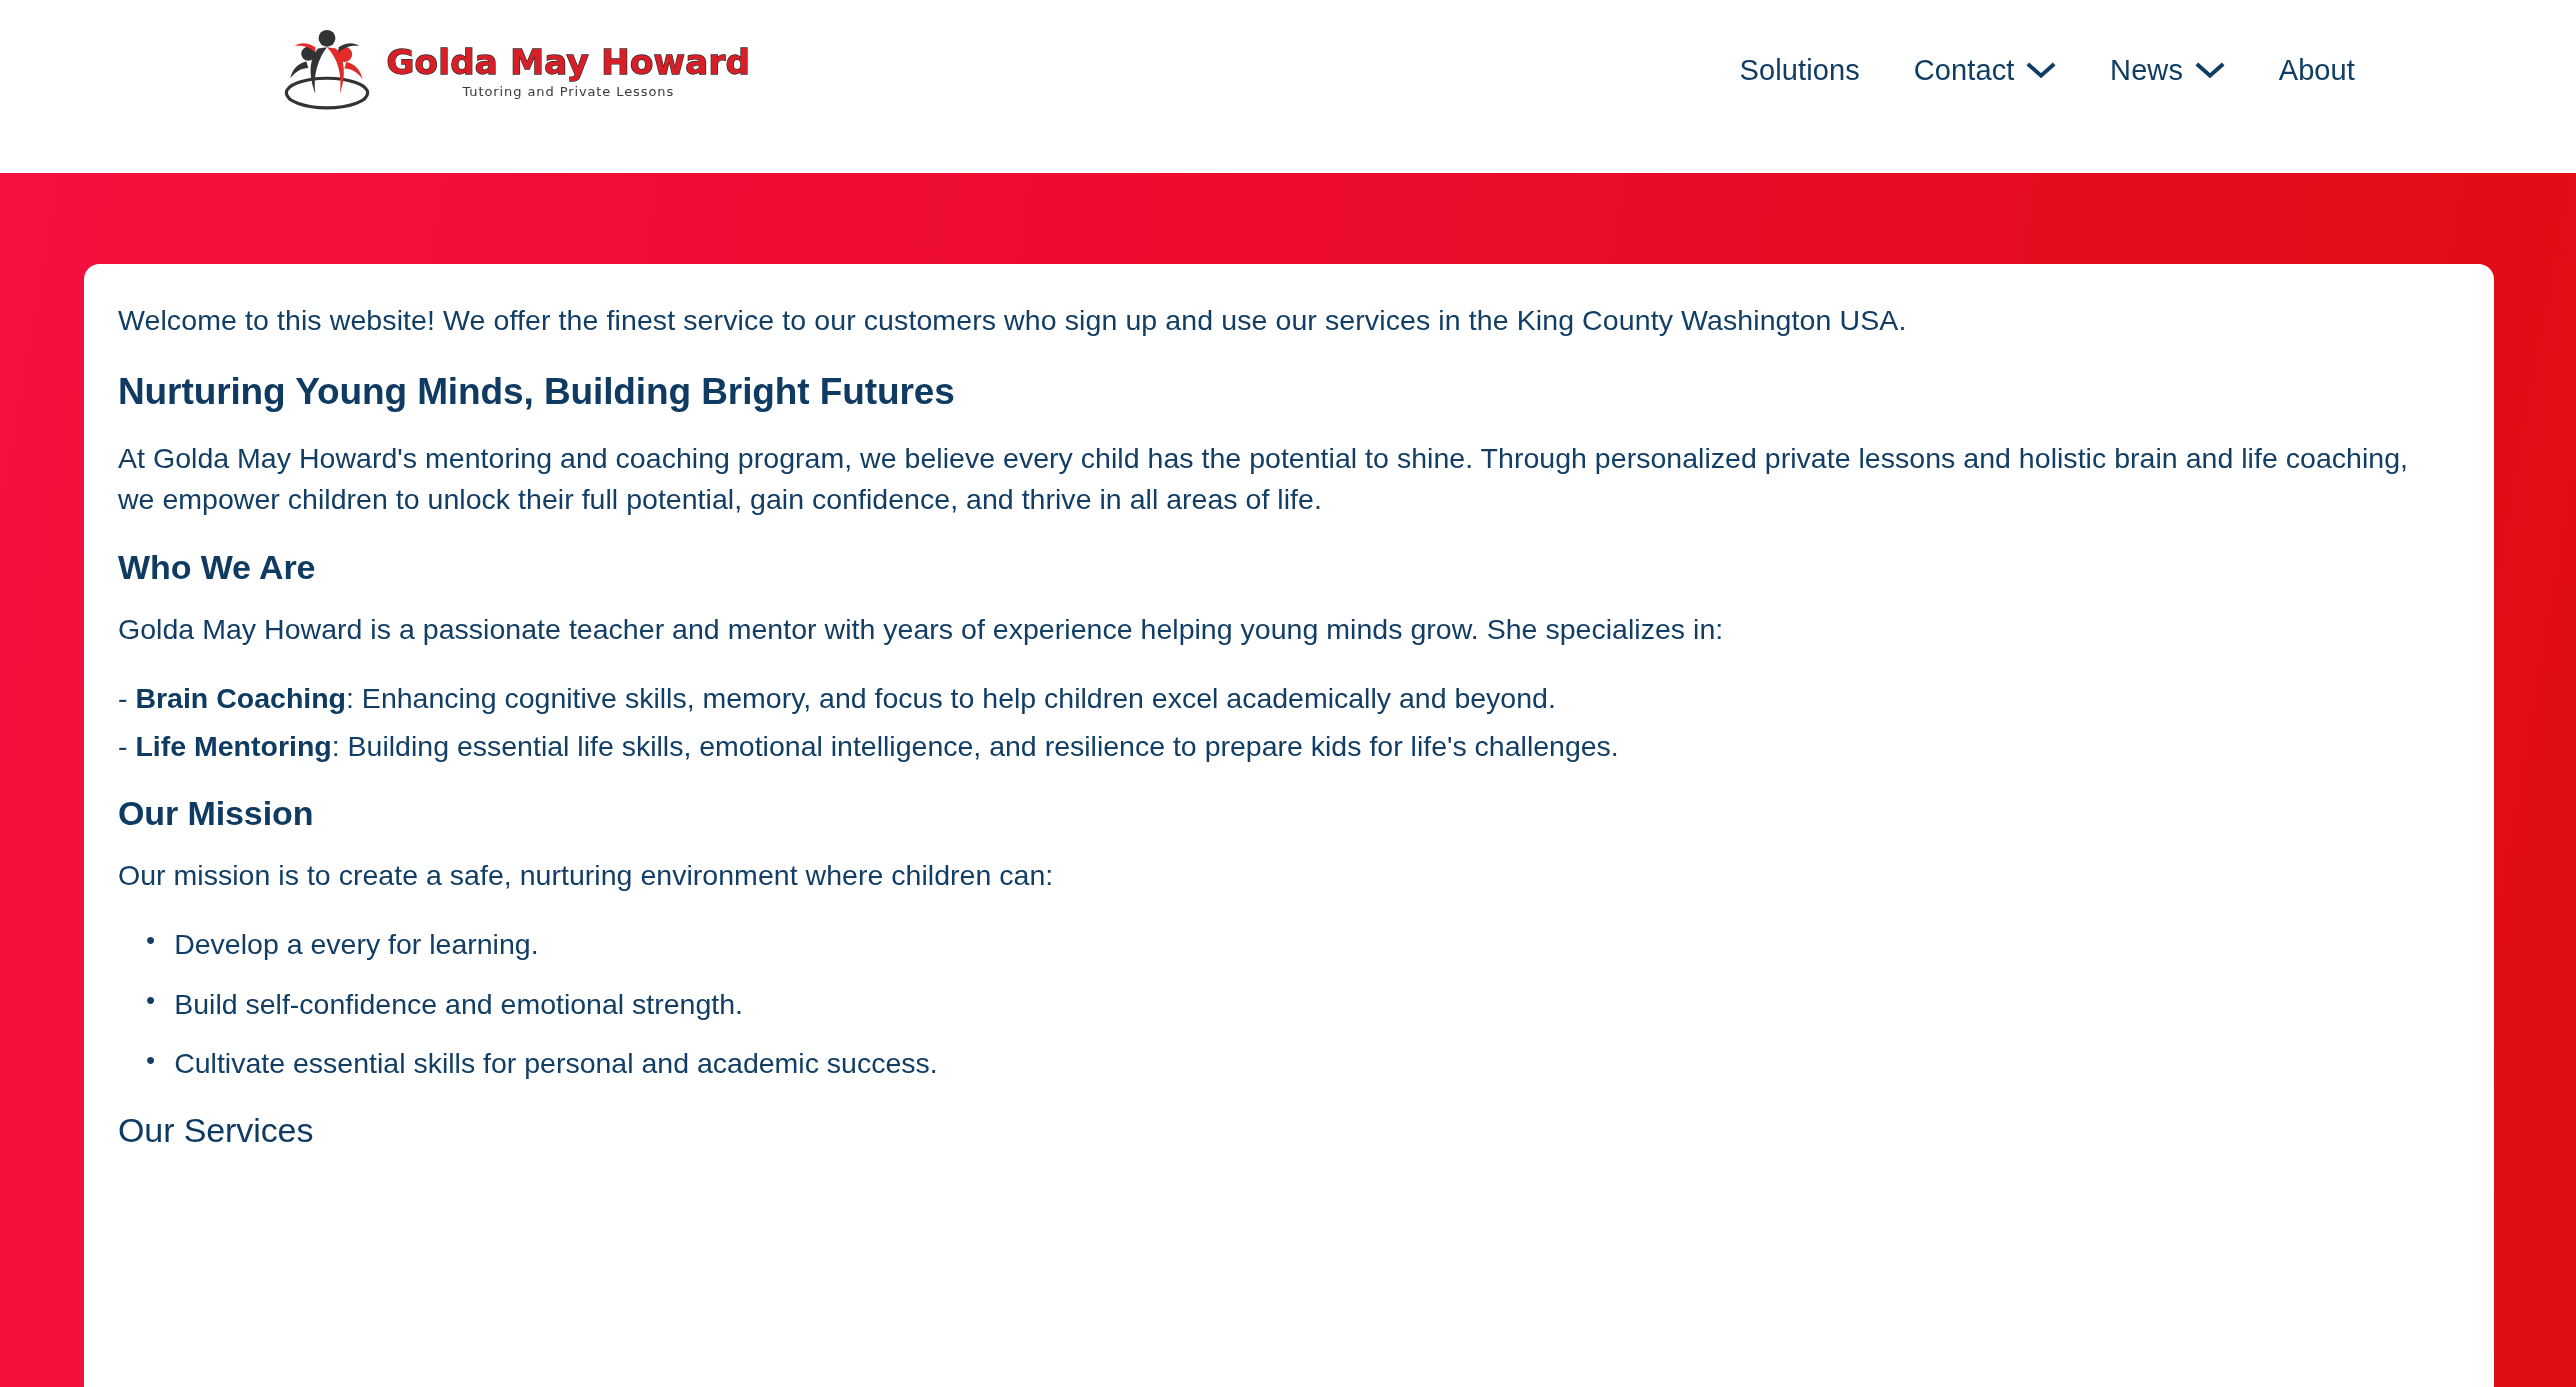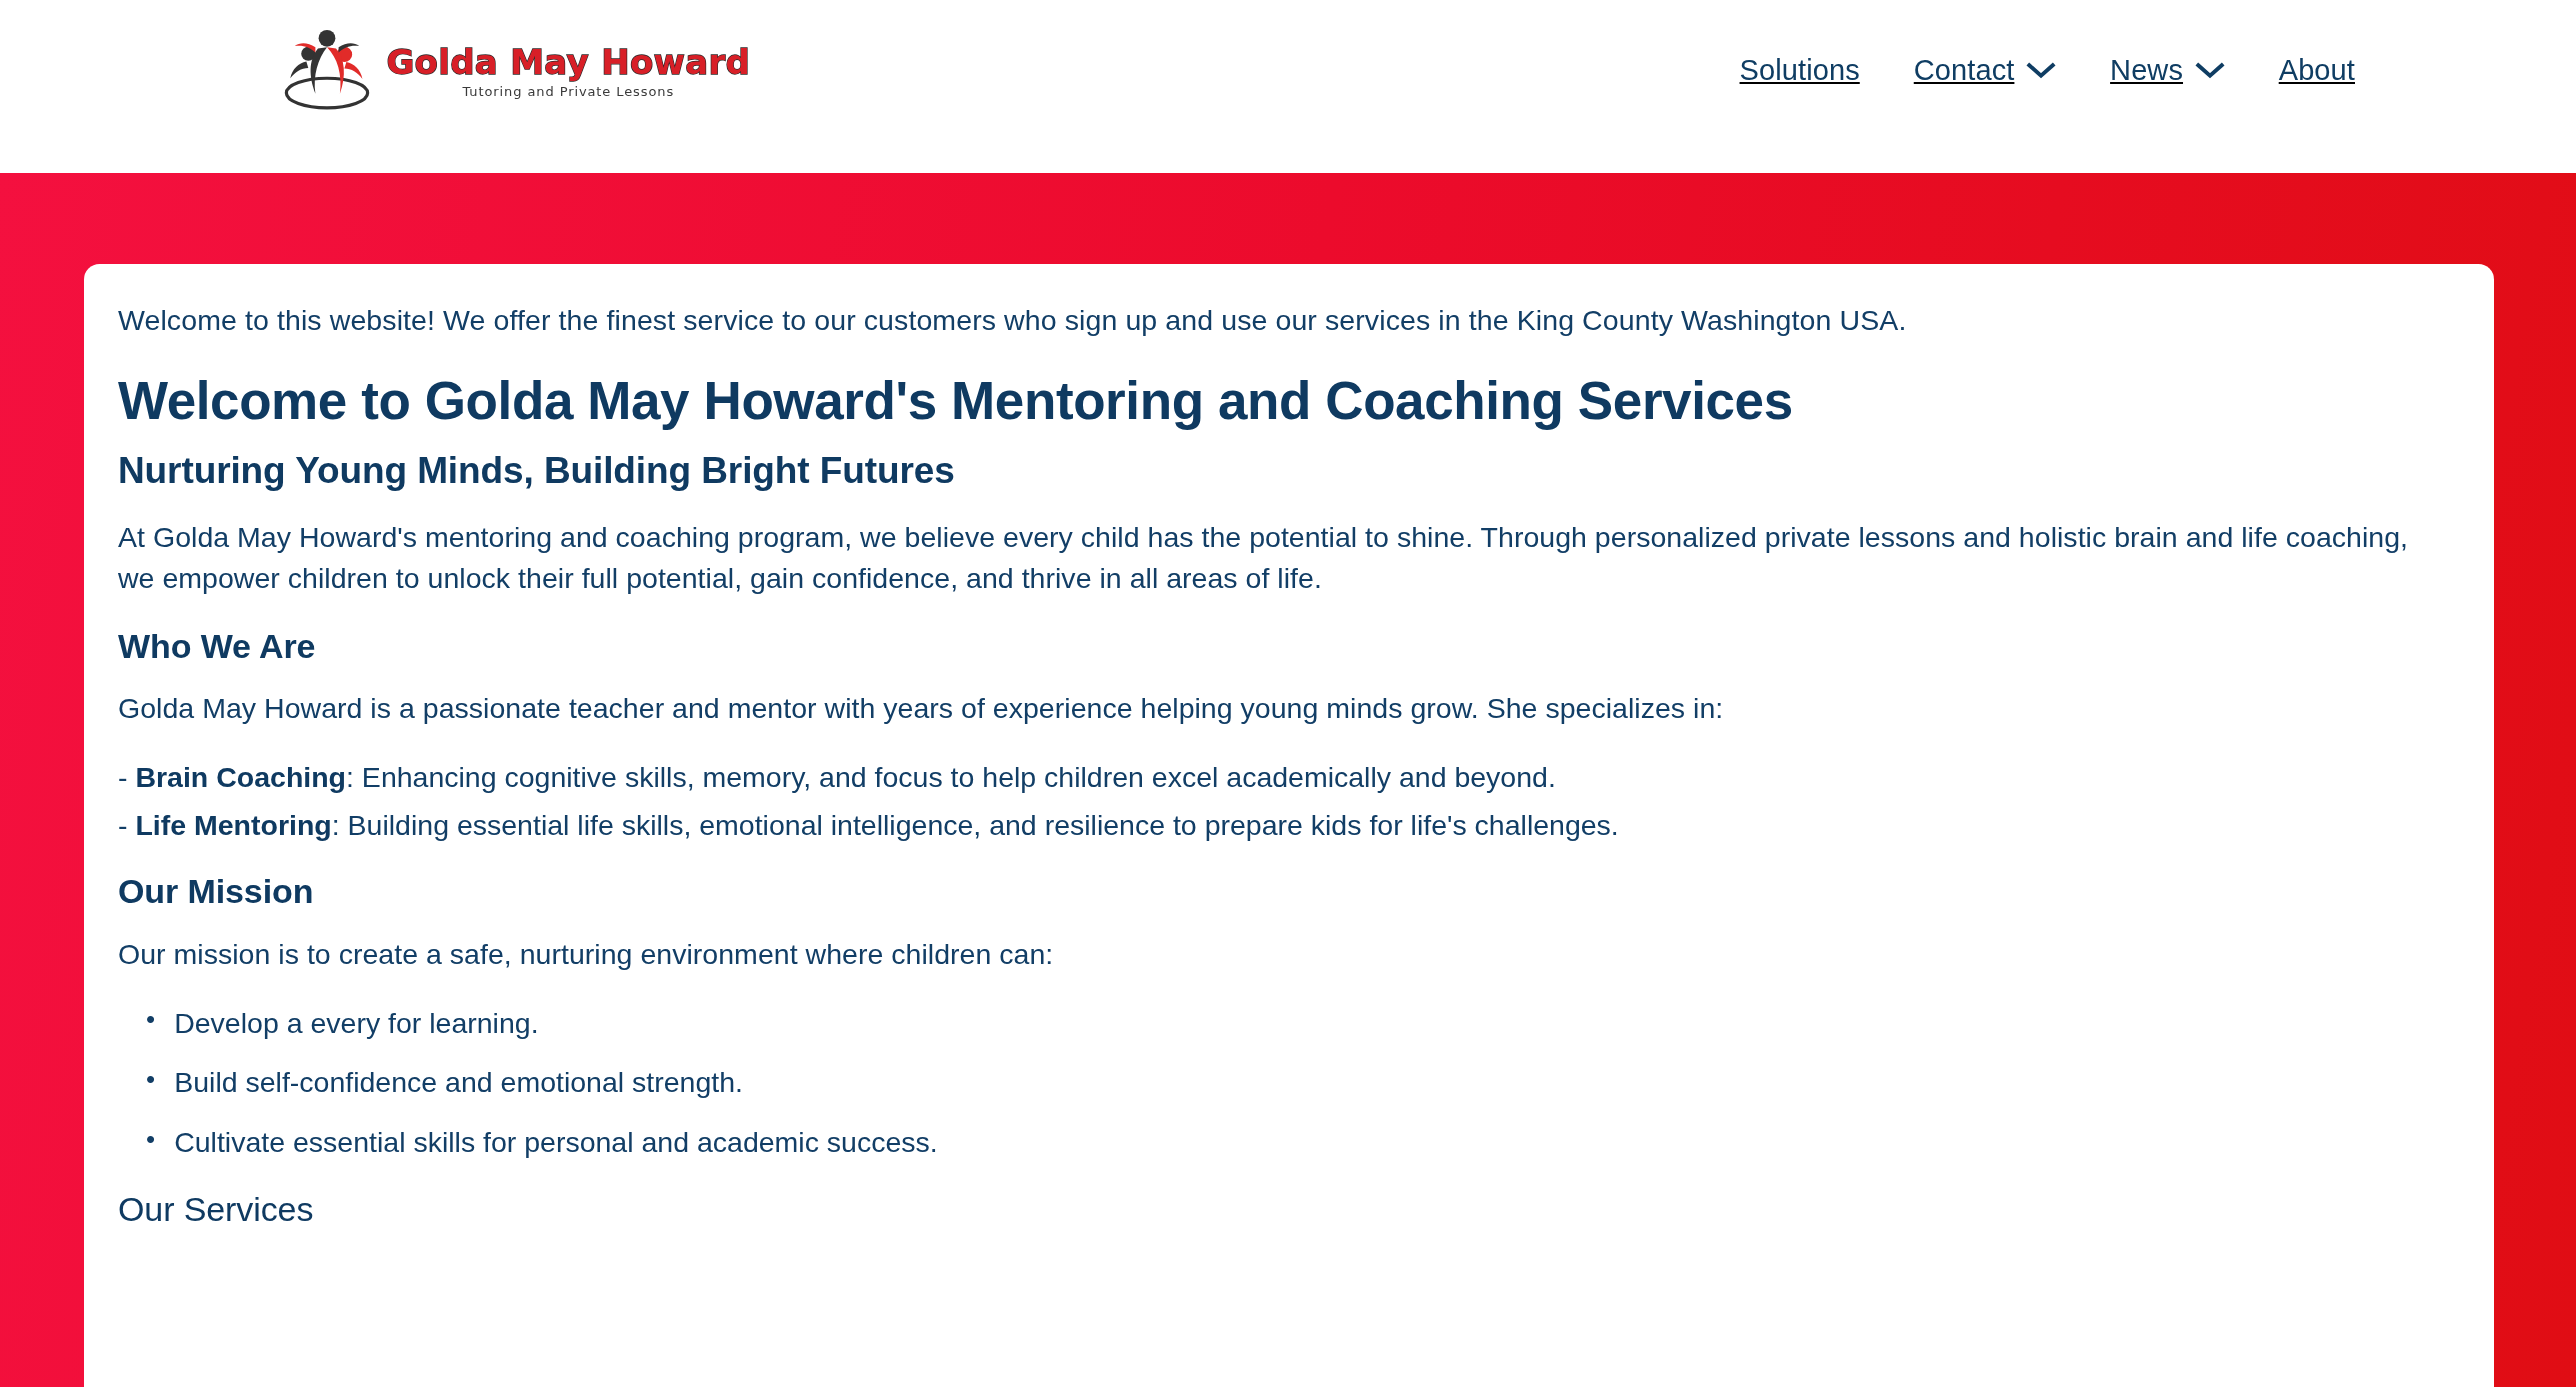--- a/index.html
+++ b/index.html
@@ -79,21 +79,20 @@
   }
 
   .main-nav {
     position: absolute;
     right: 194px;
     top: 0;
     height: 141px;
     display: flex;
     align-items: center;
     gap: 0;
-    text-decoration: underline;
   }
 
   .nav-item {
     display: flex;
     align-items: center;
     gap: 11.7px;
     padding: 0 27px;
     color: #0F3D63;
     font-size: 29px;
     font-weight: 400;
@@ -289,21 +288,20 @@
     </nav>
   </header>
 
   <div class="hero-band"></div>
 
   <main class="content-card">
     <div class="card-inner">
 
       <p class="intro-line">Welcome to this website! We offer the finest service to our customers who sign up and use our services in the King County Washington USA.</p>
 
-      <h1 class="page-title">Welcome to Golda May Howard's Mentoring and Coaching Services</h1>
 
       <h2 class="page-subtitle">Nurturing Young Minds, Building Bright Futures</h2>
 
       <p class="body-text">At Golda May Howard's mentoring and coaching program, we believe every child has the potential to shine. Through personalized private lessons and holistic brain and life coaching, we empower children to unlock their full potential, gain confidence, and thrive in all areas of life.</p>
 
       <h3 class="section-head">Who We Are</h3>
 
       <p class="body-text">Golda May Howard is a passionate teacher and mentor with years of experience helping young minds grow. She specializes in:</p>
 
       <div class="spec-list">

